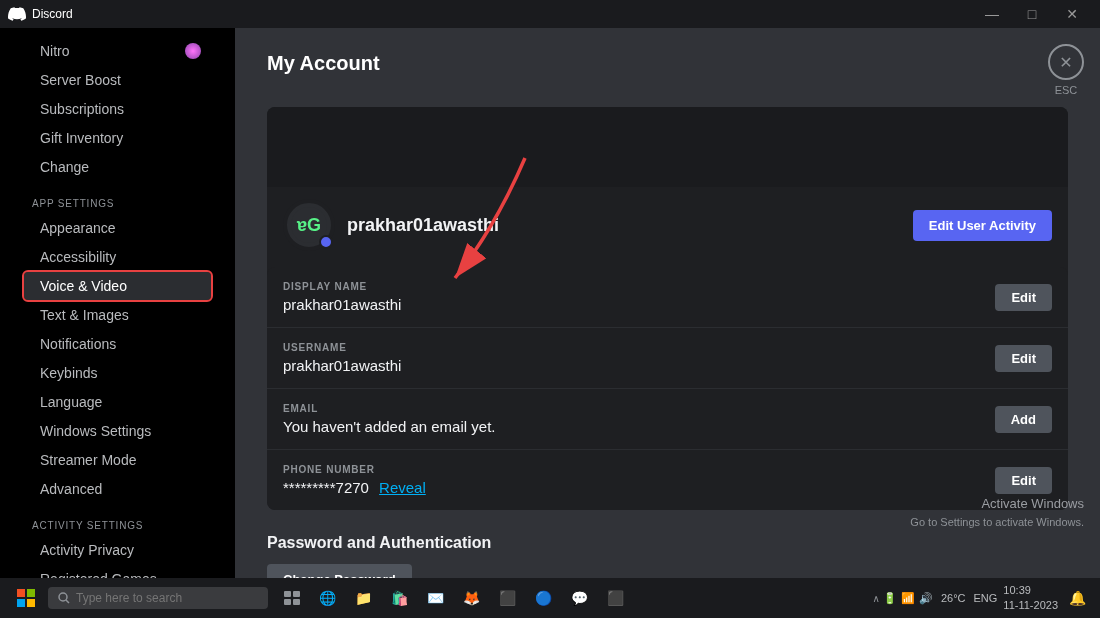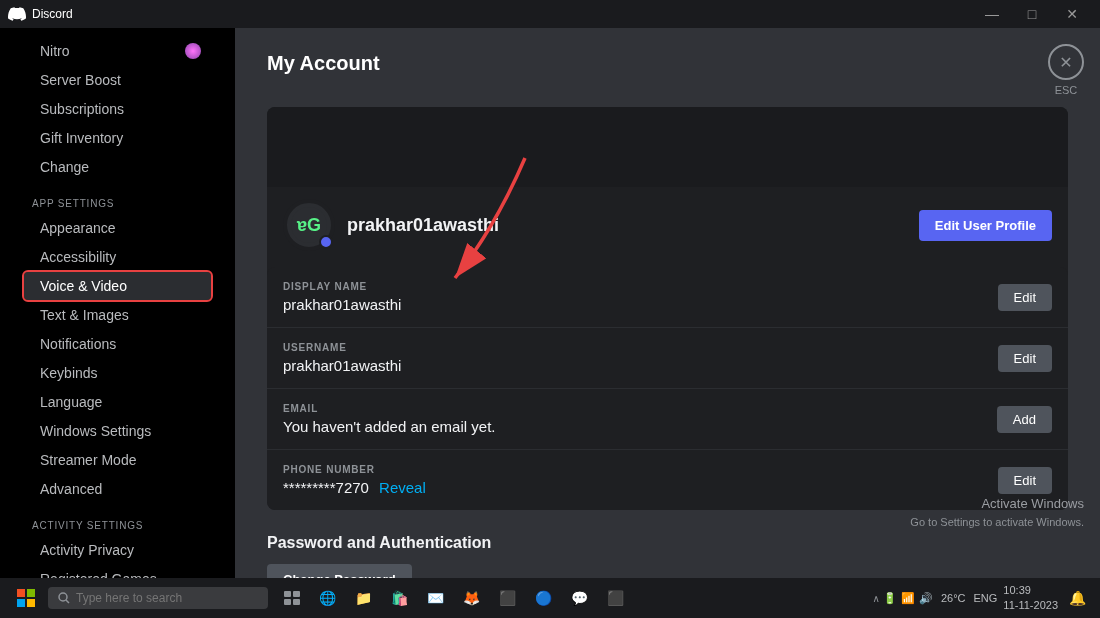--- a/index.html
+++ b/index.html
@@ -219,29 +219,30 @@
       margin-bottom: 4px;
     }
     .info-value {
       font-size: 15px;
       color: #f2f3f5;
     }
     .info-value .reveal-link {
       color: #00aff4;
       cursor: pointer;
       margin-left: 6px;
+      text-decoration: underline;
     }
     .info-action-btn {
       background: #4f545c;
       color: #fff;
       border: none;
       border-radius: 4px;
       padding: 6px 16px;
       font-size: 13px;
-      font-weight: 400;
+      font-weight: 700;
       cursor: pointer;
     }
 
     
     .esc-button {
       position: absolute;
       top: 16px;
       right: 16px;
       display: flex;
       flex-direction: column;
@@ -499,21 +500,21 @@
               <text x="18" y="24" text-anchor="middle" font-size="18" fill="#57f287" font-weight="bold">ɐG</text>
             </svg>
           </div>
           <div class="status-badge">
             <svg width="8" height="8" viewBox="0 0 8 8">
               <circle cx="4" cy="4" r="4" fill="#5865f2"></circle>
             </svg>
           </div>
         </div>
         <span class="username-display">prakhar01awasthi</span>
-        <button class="edit-profile-btn">Edit User Profile</button>
+        <button class="edit-profile-btn">Edit User Activity</button>
       </div>
 
       <div class="info-section">
 
         <div class="info-row">
           <div class="info-row-content">
             <div class="info-label">DISPLAY NAME</div>
             <div class="info-value">prakhar01awasthi</div>
           </div>
           <button class="info-action-btn">Edit</button>

